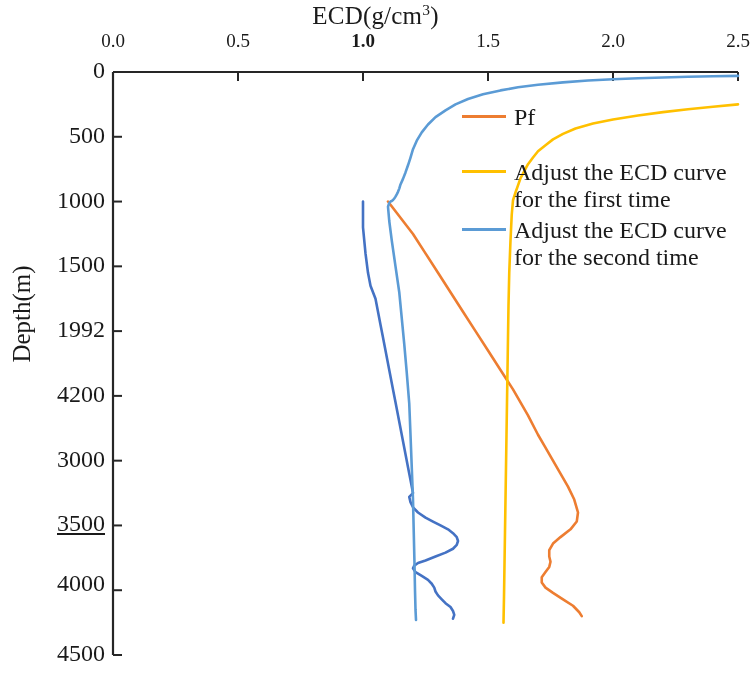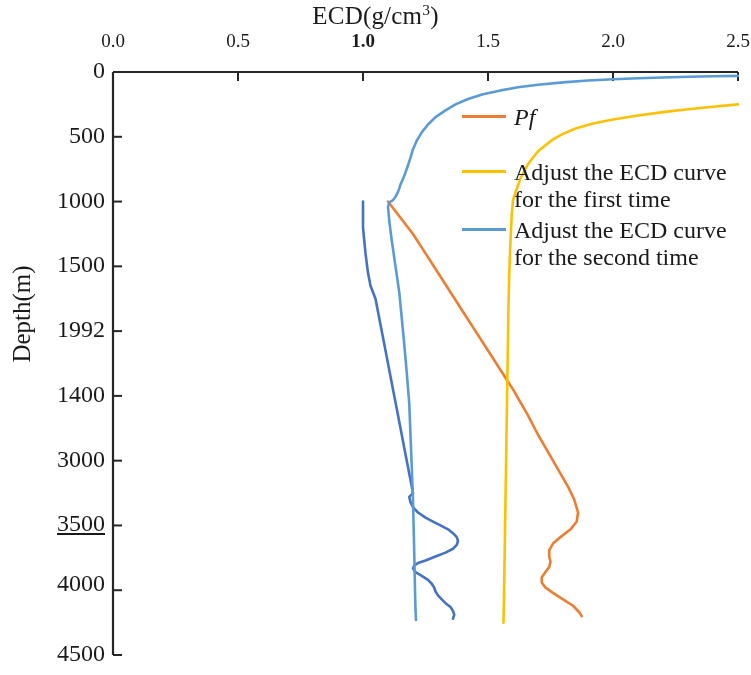--- a/index.html
+++ b/index.html
@@ -108,21 +108,21 @@
       <div class="xtick-label" style="left: 448px;">1.5</div>
       <div class="xtick-label" style="left: 573px;">2.0</div>
       <div class="xtick-label" style="left: 698px;">2.5</div>
     </div>
   <div id="yticks">
       <div class="ytick-label" style="left: 5px; top: 57px;">0</div>
       <div class="ytick-label" style="left: 5px; top: 121.778px;">500</div>
       <div class="ytick-label" style="left: 5px; top: 186.556px;">1000</div>
       <div class="ytick-label" style="left: 5px; top: 251.333px;">1500</div>
       <div class="ytick-label" style="left: 5px; top: 316.111px;">1992</div>
-      <div class="ytick-label" style="left: 5px; top: 380.889px;">1400</div>
+      <div class="ytick-label" style="left: 5px; top: 380.889px;">4200</div>
       <div class="ytick-label" style="left: 5px; top: 445.667px;">3000</div>
       <div class="ytick-label" style="left: 5px; top: 510.444px; text-decoration: underline;">3500</div>
       <div class="ytick-label" style="left: 5px; top: 570px; text-align: right;">4000</div>
       <div class="ytick-label" style="left: 5px; top: 640px;">4500</div>
     </div>
 
   <svg id="plot-svg" width="751" height="675" style="position:absolute;left:0;top:0;">
       <line x1="113" y1="72" x2="738" y2="72" stroke="#262626" stroke-width="2.2"></line>
       <line x1="113" y1="72" x2="113" y2="655" stroke="#262626" stroke-width="2.2"></line>
       <line x1="238" y1="72" x2="238" y2="81" stroke="#262626" stroke-width="2"></line>
@@ -139,21 +139,21 @@
       <line x1="113" y1="525.4444444444445" x2="122" y2="525.4444444444445" stroke="#262626" stroke-width="2"></line>
       <line x1="113" y1="590.2222222222222" x2="122" y2="590.2222222222222" stroke="#262626" stroke-width="2"></line>
       <line x1="113" y1="655" x2="122" y2="655" stroke="#262626" stroke-width="2"></line>
       <path d="M363.00,201.56 L363.00,227.47 L365.50,253.38 L368.00,272.81 L370.50,285.77 L375.50,298.72 L378.00,311.68 L380.50,324.63 L383.00,337.59 L385.50,350.54 L388.00,363.50 L390.50,376.46 L393.00,389.41 L395.50,402.37 L398.00,415.32 L400.50,428.28 L403.00,441.23 L405.50,454.19 L408.00,467.14 L410.50,480.10 L413.00,493.06 L409.25,496.94 L410.50,502.12 L413.00,507.31 L418.00,512.49 L425.50,517.67 L433.00,521.56 L440.50,525.44 L448.00,529.33 L453.00,533.22 L456.75,537.10 L458.00,540.99 L456.75,544.88 L453.00,548.76 L445.50,552.65 L435.50,556.54 L425.50,560.42 L418.00,563.02 L414.25,565.61 L413.00,568.20 L415.50,572.08 L421.75,575.97 L428.00,579.86 L431.75,583.74 L434.25,587.63 L435.50,591.52 L438.00,595.40 L441.75,599.29 L445.50,603.18 L450.50,607.06 L453.00,610.95 L454.25,614.84 L453.00,618.72" fill="none" stroke="#4472C4" stroke-width="2.6" stroke-linejoin="round" stroke-linecap="round"></path>
       <path d="M388.00,201.56 L393.00,208.03 L403.00,220.99 L413.00,233.94 L425.50,253.38 L438.00,272.81 L450.50,292.24 L463.00,311.68 L475.50,331.11 L488.00,350.54 L500.50,369.98 L513.00,389.41 L520.50,402.37 L528.00,415.32 L538.00,434.76 L545.50,447.71 L553.00,460.67 L560.50,473.62 L568.00,486.58 L574.25,499.53 L578.00,512.49 L576.75,521.56 L570.50,529.33 L560.50,537.10 L553.00,543.58 L549.25,550.06 L549.25,556.54 L550.50,561.72 L549.25,566.90 L545.50,572.08 L541.75,577.27 L541.75,582.45 L545.50,587.63 L553.00,592.81 L563.00,599.29 L573.00,605.77 L579.25,612.25 L581.75,616.13" fill="none" stroke="#ED7D31" stroke-width="2.6" stroke-linejoin="round" stroke-linecap="round"></path>
       <path d="M738.00,104.39 L713.00,106.72 L688.00,109.31 L663.00,112.16 L638.00,115.53 L613.00,119.42 L593.00,123.56 L575.50,128.49 L563.00,133.93 L553.00,139.37 L545.50,145.20 L538.00,151.29 L533.00,157.51 L528.00,164.24 L524.25,171.11 L520.50,178.24 L518.00,185.36 L515.50,192.49 L513.00,200.26 L511.75,214.51 L510.50,240.42 L509.25,272.81 L508.50,305.20 L508.00,337.59 L507.50,369.98 L507.00,402.37 L506.50,434.76 L506.00,467.14 L505.50,499.53 L505.00,531.92 L504.50,564.31 L504.00,596.70 L503.50,622.61" fill="none" stroke="#FFC000" stroke-width="2.6" stroke-linejoin="round" stroke-linecap="round"></path>
       <path d="M738.00,75.89 L713.00,76.28 L688.00,76.79 L663.00,77.44 L638.00,78.22 L613.00,79.26 L588.00,80.55 L563.00,82.36 L538.00,84.70 L518.00,87.29 L500.50,90.40 L483.00,94.28 L468.00,98.95 L455.50,104.39 L445.50,110.35 L435.50,117.09 L428.00,124.47 L421.75,132.37 L416.75,140.66 L413.00,149.22 L410.50,157.51 L408.00,165.28 L405.50,172.41 L403.00,178.88 L400.50,184.45 L399.25,188.60 L398.00,191.84 L396.75,194.43 L395.50,196.63 L394.25,198.45 L393.00,200.00 L391.75,201.04 L390.50,201.56 L389.25,202.85 L388.00,206.74 L389.25,220.99 L391.75,240.42 L395.50,266.33 L399.25,292.24 L401.75,318.16 L404.25,344.07 L406.75,372.57 L409.25,403.66 L410.50,434.76 L411.75,467.14 L413.00,499.53 L413.75,531.92 L414.50,564.31 L415.00,590.22 L415.50,609.66 L416.00,620.02" fill="none" stroke="#5B9BD5" stroke-width="2.6" stroke-linejoin="round" stroke-linecap="round"></path>
     </svg>
 
   <div class="legend" id="legend">
-      <div class="legend-row" style="margin-bottom: 28px; font-style: italic;">
+      <div class="legend-row" style="margin-bottom: 28px;">
         <span class="legend-swatch" style="--sw: #ED7D31;"></span>
         <span class="legend-label">Pf</span>
       </div>
       <div class="legend-row" style="margin-bottom: 4px;">
         <span class="legend-swatch" style="--sw: #FFC000;"></span>
         <span class="legend-label">Adjust the ECD curve
 for the first time</span>
       </div>
       <div class="legend-row" style="margin-bottom: 4px;">
         <span class="legend-swatch" style="--sw: #5B9BD5;"></span>

